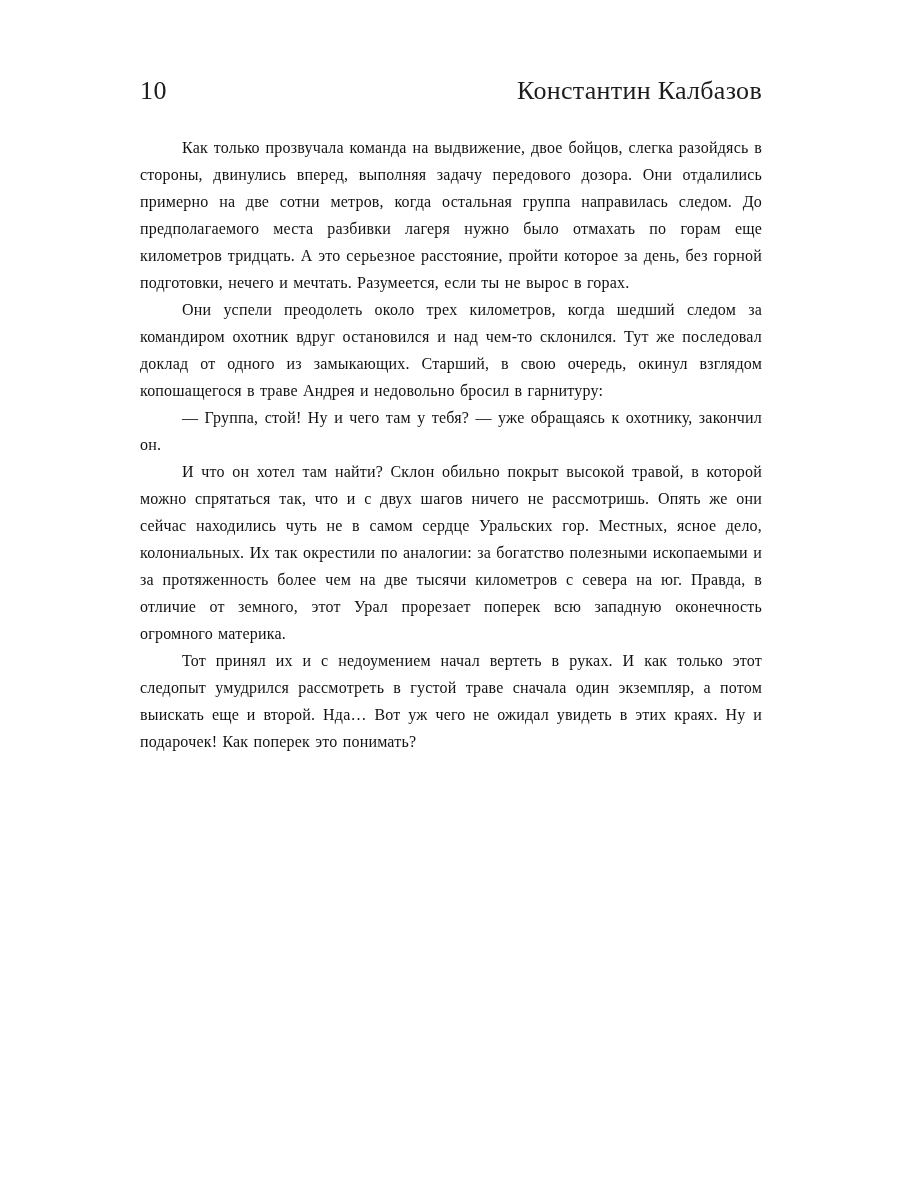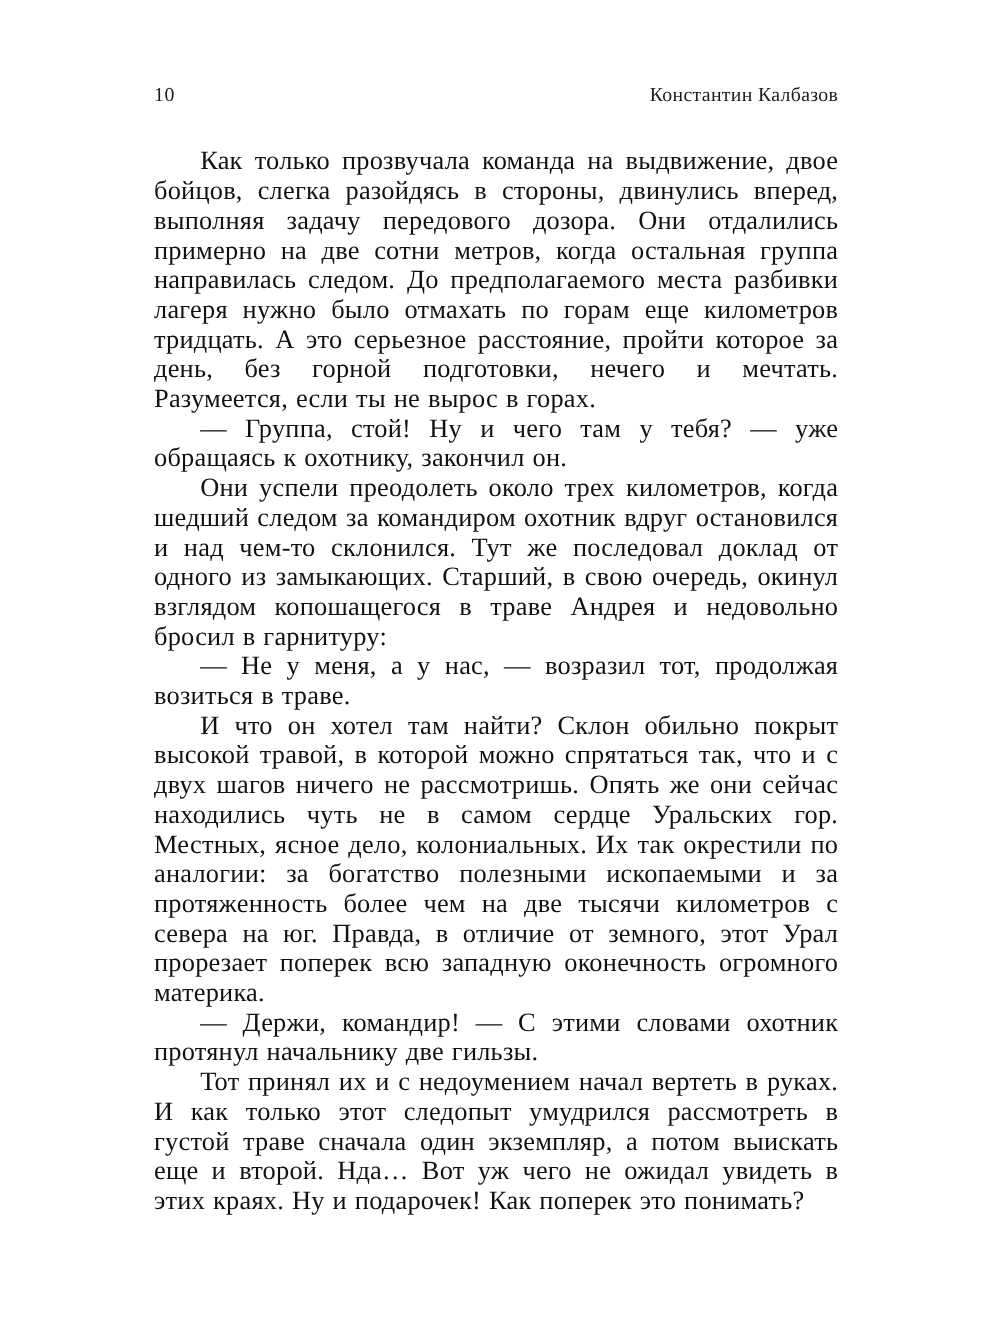--- a/index.html
+++ b/index.html
@@ -18,36 +18,36 @@
     overflow: hidden;
   }
   .running-header {
     position: absolute;
     top: 76px;
     left: 140px;
     width: 622px;
     display: flex;
     justify-content: space-between;
     align-items: baseline;
-    font-size: 18px;
+    font-size: 26px;
     color: #1c1c1c;
   }
   .running-header .page-number {
     letter-spacing: 0.5px;
   }
   .running-header .author {
     letter-spacing: 0.3px;
     text-align: center;
   }
   .text-block {
     position: absolute;
     top: 134px;
     left: 140px;
     width: 622px;
-    font-size: 24px;
+    font-size: 16px;
     line-height: 27px;
     text-align: justify;
     color: #111111;
     letter-spacing: 0.2px;
   }
   .text-block p {
     margin: 0;
     text-indent: 42px;
     word-spacing: 1px;
   }
@@ -57,21 +57,19 @@
 
 <div class="page">
 
   <div class="running-header">
     <span class="page-number">10</span>
     <span class="author">Константин Калбазов</span>
   </div>
 
   <div class="text-block">
     <p>Как только прозвучала команда на выдвижение, двое бойцов, слегка разойдясь в стороны, двинулись вперед, выполняя задачу передового дозора. Они отдалились примерно на две сотни метров, когда остальная группа направилась следом. До предполагаемого места разбивки лагеря нужно было отмахать по горам еще километров тридцать. А это серьезное расстояние, пройти которое за день, без горной подготовки, нечего и мечтать. Разумеется, если ты не вырос в горах.</p>
+    <p>Они успели преодолеть около трех километров, когда шедший следом за командиром охотник вдруг остановился и над чем-то склонился. Тут же последовал доклад от одного из замыкающих. Старший, в свою очередь, окинул взглядом копошащегося в траве Андрея и недовольно бросил в гарнитуру:</p>
     <p>— Группа, стой! Ну и чего там у тебя? — уже обращаясь к охотнику, закончил он.</p>
-    <p>Они успели преодолеть около трех километров, когда шедший следом за командиром охотник вдруг остановился и над чем-то склонился. Тут же последовал доклад от одного из замыкающих. Старший, в свою очередь, окинул взглядом копошащегося в траве Андрея и недовольно бросил в гарнитуру:</p>
-    <p>— Не у меня, а у нас, — возразил тот, продолжая возиться в траве.</p>
     <p>И что он хотел там найти? Склон обильно покрыт высокой травой, в которой можно спрятаться так, что и с двух шагов ничего не рассмотришь. Опять же они сейчас находились чуть не в самом сердце Уральских гор. Местных, ясное дело, колониальных. Их так окрестили по аналогии: за богатство полезными ископаемыми и за протяженность более чем на две тысячи километров с севера на юг. Правда, в отличие от земного, этот Урал прорезает поперек всю западную оконечность огромного материка.</p>
-    <p>— Держи, командир! — С этими словами охотник протянул начальнику две гильзы.</p>
     <p>Тот принял их и с недоумением начал вертеть в руках. И как только этот следопыт умудрился рассмотреть в густой траве сначала один экземпляр, а потом выискать еще и второй. Нда… Вот уж чего не ожидал увидеть в этих краях. Ну и подарочек! Как поперек это понимать?</p>
   </div>
 
 </div>
 
 </body></html>

